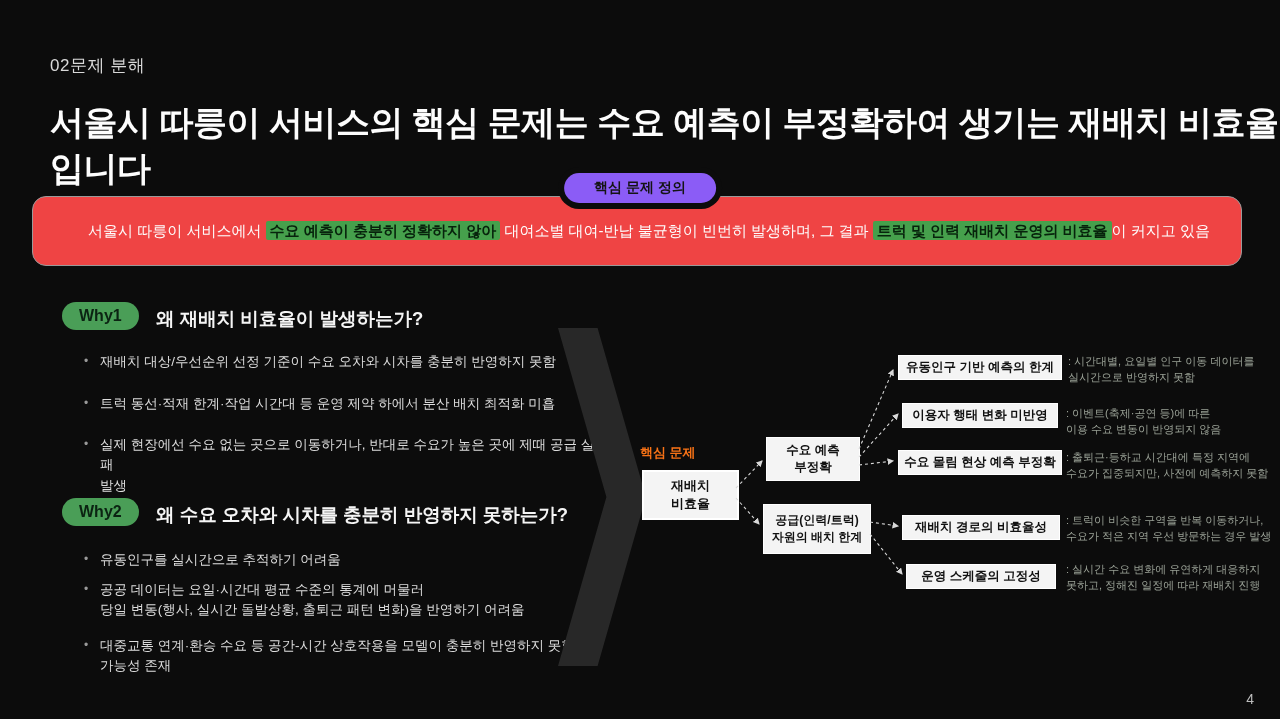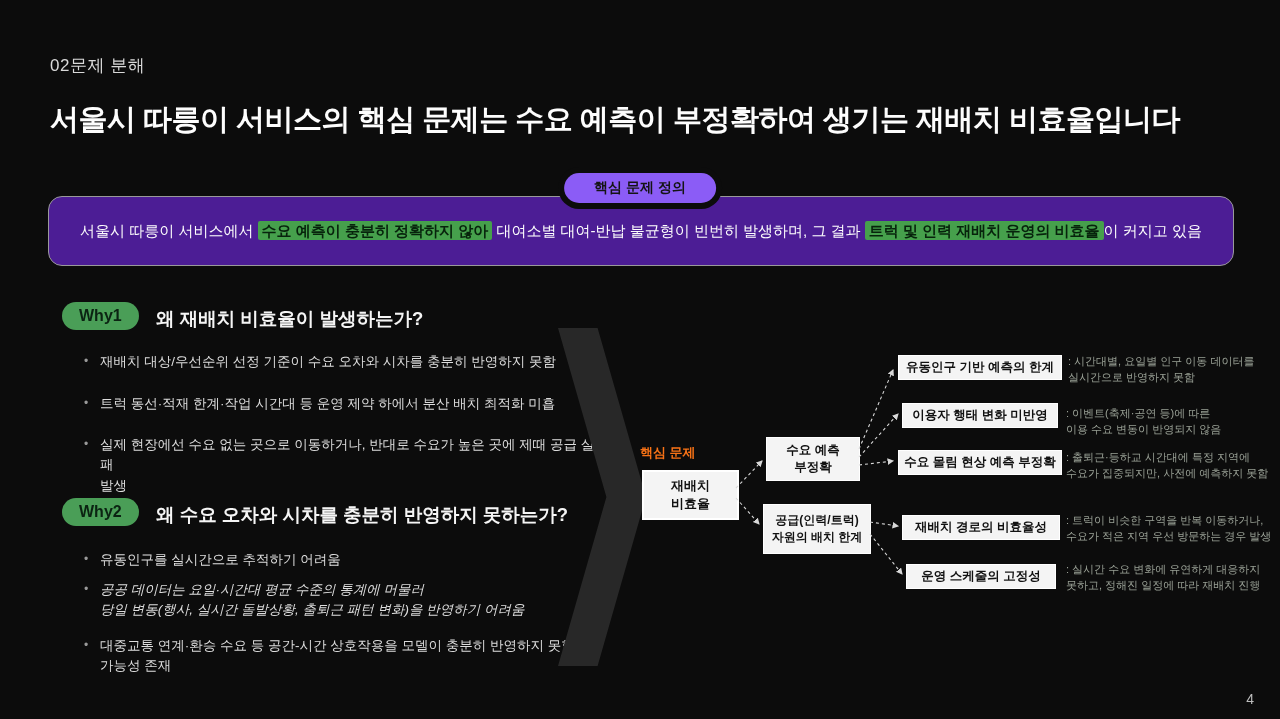--- a/index.html
+++ b/index.html
@@ -6,27 +6,27 @@
   .slide {
     position:relative; width:1280px; height:719px;
     background:#0c0c0c; overflow:hidden;
     font-family:"Liberation Sans","DejaVu Sans",sans-serif;
     color:#fff;
   }
   .abs { position:absolute; }
   .pre { white-space:pre-line; }
 
   .kicker { left:50px; top:54px; font-size:17px; color:#d9d9d9; letter-spacing:0.5px; }
-  .title  { left:50px; top:100px; font-size:29px; font-weight:700; color:#fdfdfd; letter-spacing:-0.5px; }
+  .title  { left:50px; top:100px; font-size:34px; font-weight:700; color:#fdfdfd; letter-spacing:-0.5px; }
 
   .def-box {
-    left:48px; top:196px; width:1184px; height:68px;
-    background:#4c1d95; border:1px solid #9a9a9a; border-radius:14px;
+    left:32px; top:196px; width:1184px; height:68px;
+    background:#ef4444; border:1px solid #9a9a9a; border-radius:14px;
     display:flex; align-items:center; justify-content:center;
-    font-size:15px; color:#fdfdfd; text-align:center;
+    font-size:15px; color:#fdfdfd; text-align:center;padding-left:24px;
   }
   .hl {
     background:#46a04c; color:#07230c; padding:1px 4px; border-radius:2px; font-weight:600;
   }
   .def-badge {
     left:50%; top:173px; transform:translateX(-50%);
     background:#8b5cf6; color:#141414; font-size:14px; font-weight:700;
     padding:6px 30px; border-radius:17px; z-index:3;
     box-shadow:0 0 0 6px #0c0c0c;
   }
@@ -96,21 +96,21 @@
   <div class="abs why-badge" style="left:62px; top:302px;">Why1</div>
   <div class="abs why-q" style="left:156px; top:306px;">왜 재배치 비효율이 발생하는가?</div>
   <div class="bullet" style="left:84px; top:352px; width:500px;">재배치 대상/우선순위 선정 기준이 수요 오차와 시차를 충분히 반영하지 못함</div>
   <div class="bullet" style="left:84px; top:394px; width:500px;">트럭 동선·적재 한계·작업 시간대 등 운영 제약 하에서 분산 배치 최적화 미흡</div>
   <div class="bullet pre" style="left:84px; top:435px; width:500px;">실제 현장에선 수요 없는 곳으로 이동하거나, 반대로 수요가 높은 곳에 제때 공급 실패
 발생</div>
 
   <div class="abs why-badge" style="left:62px; top:498px;">Why2</div>
   <div class="abs why-q" style="left:156px; top:502px;">왜 수요 오차와 시차를 충분히 반영하지 못하는가?</div>
   <div class="bullet" style="left:84px; top:550px; width:500px;">유동인구를 실시간으로 추적하기 어려움</div>
-  <div class="bullet pre" style="left:84px; top:580px; width:500px;font-style:italic;">공공 데이터는 요일·시간대 평균 수준의 통계에 머물러
+  <div class="bullet pre" style="left:84px; top:580px; width:500px;">공공 데이터는 요일·시간대 평균 수준의 통계에 머물러
 당일 변동(행사, 실시간 돌발상황, 출퇴근 패턴 변화)을 반영하기 어려움</div>
   <div class="bullet pre" style="left:84px; top:636px; width:500px;">대중교통 연계·환승 수요 등 공간-시간 상호작용을 모델이 충분히 반영하지 못할
 가능성 존재</div>
 
   <div class="abs chevron"></div>
 
   <div class="abs root-label">핵심 문제</div>
   <div class="node root-node pre">재배치
 비효율</div>
   <div class="node mid-node-1 pre">수요 예측

